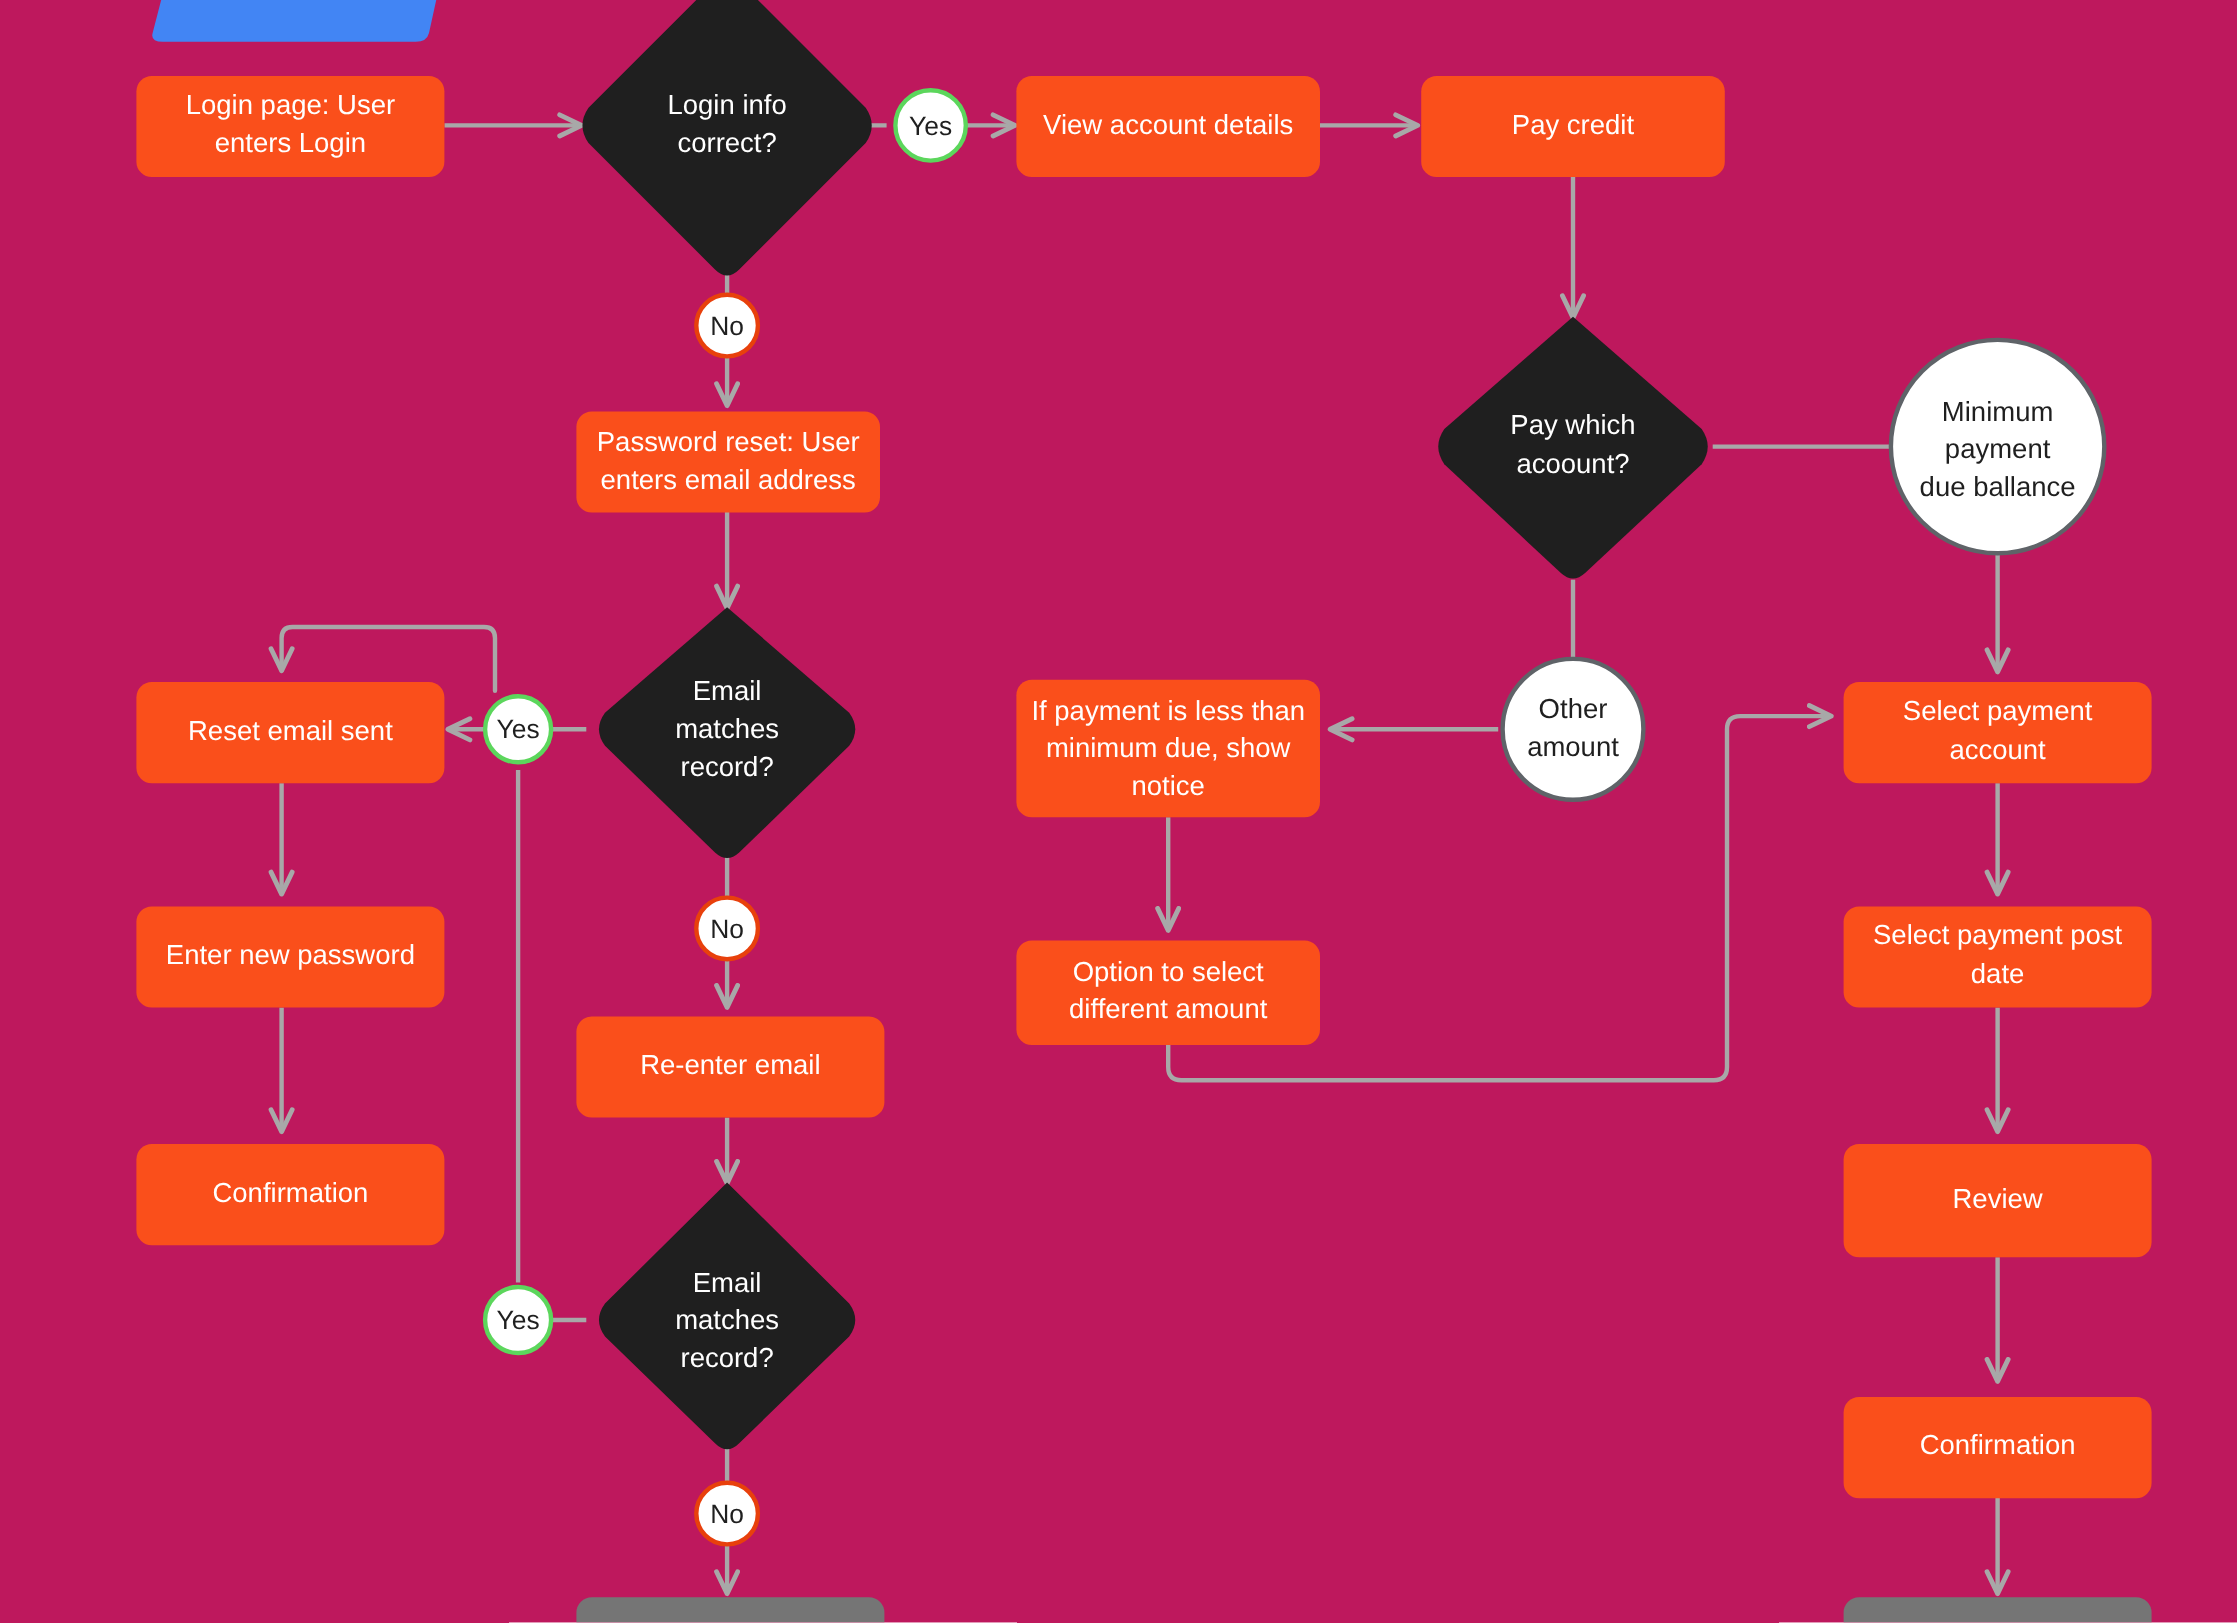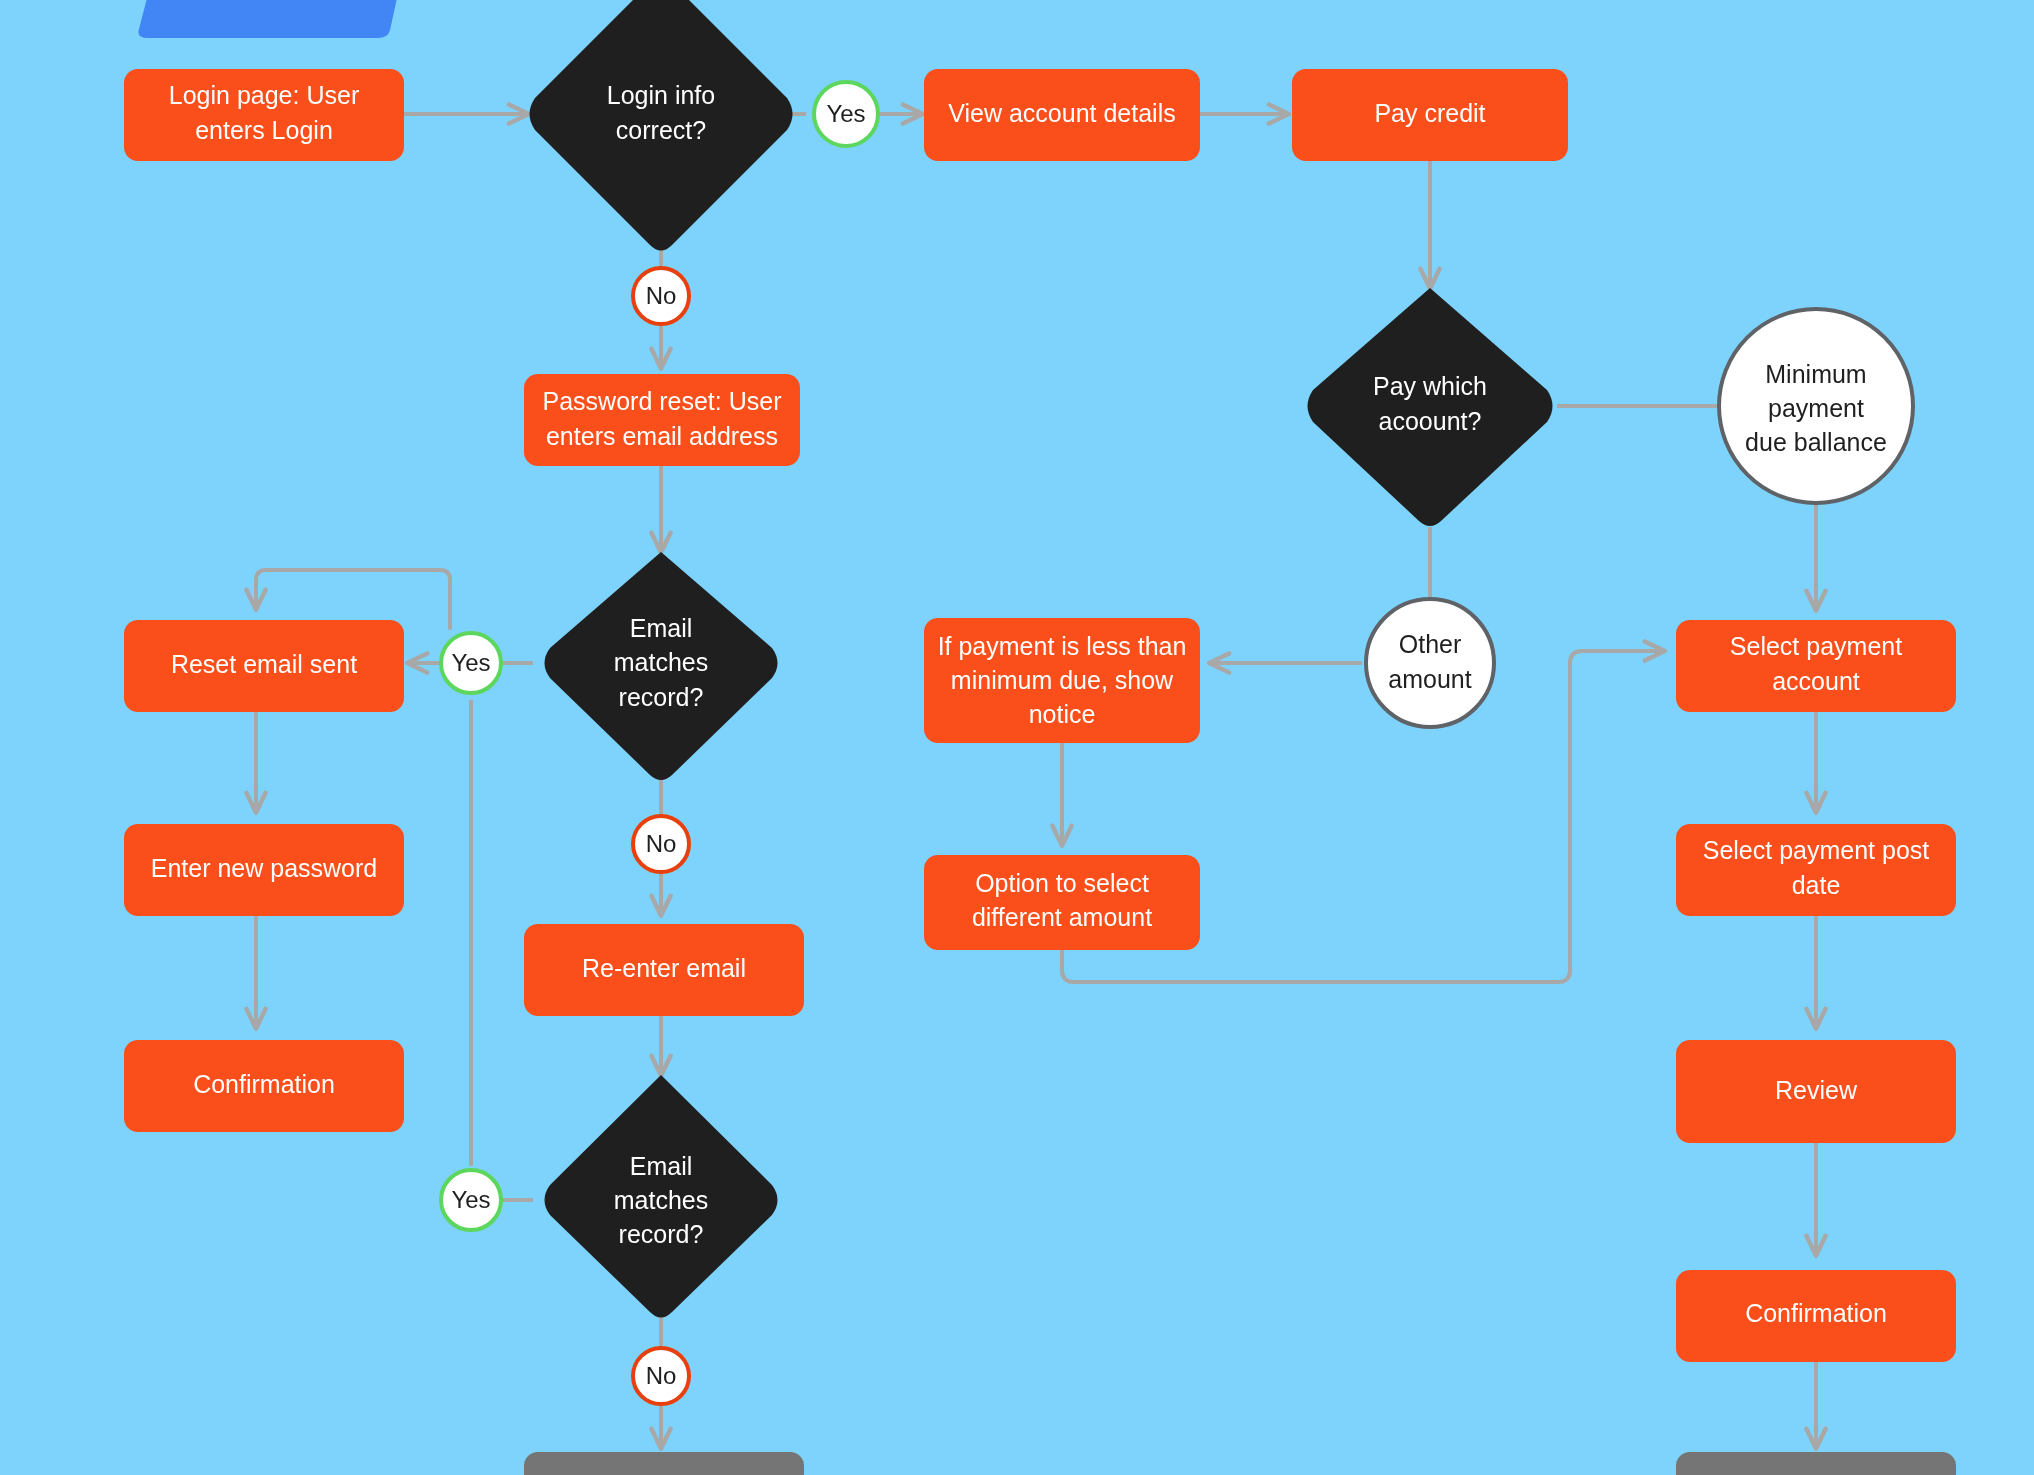--- a/index.html
+++ b/index.html
@@ -4,21 +4,21 @@
 <style>
   html, body {
     margin: 0;
     padding: 0;
     background: #ffffff;
   }
   #canvas {
     position: relative;
     width: 2034px;
     height: 1475px;
-    background: #7dd3fc;
+    background: #be185d;
     overflow: hidden;
     font-family: "Liberation Sans", sans-serif;
   }
   svg.diagram {
     position: absolute;
     top: 0; left: 0;
     width: 2034px;
     height: 1475px;
   }
   .node-label {

